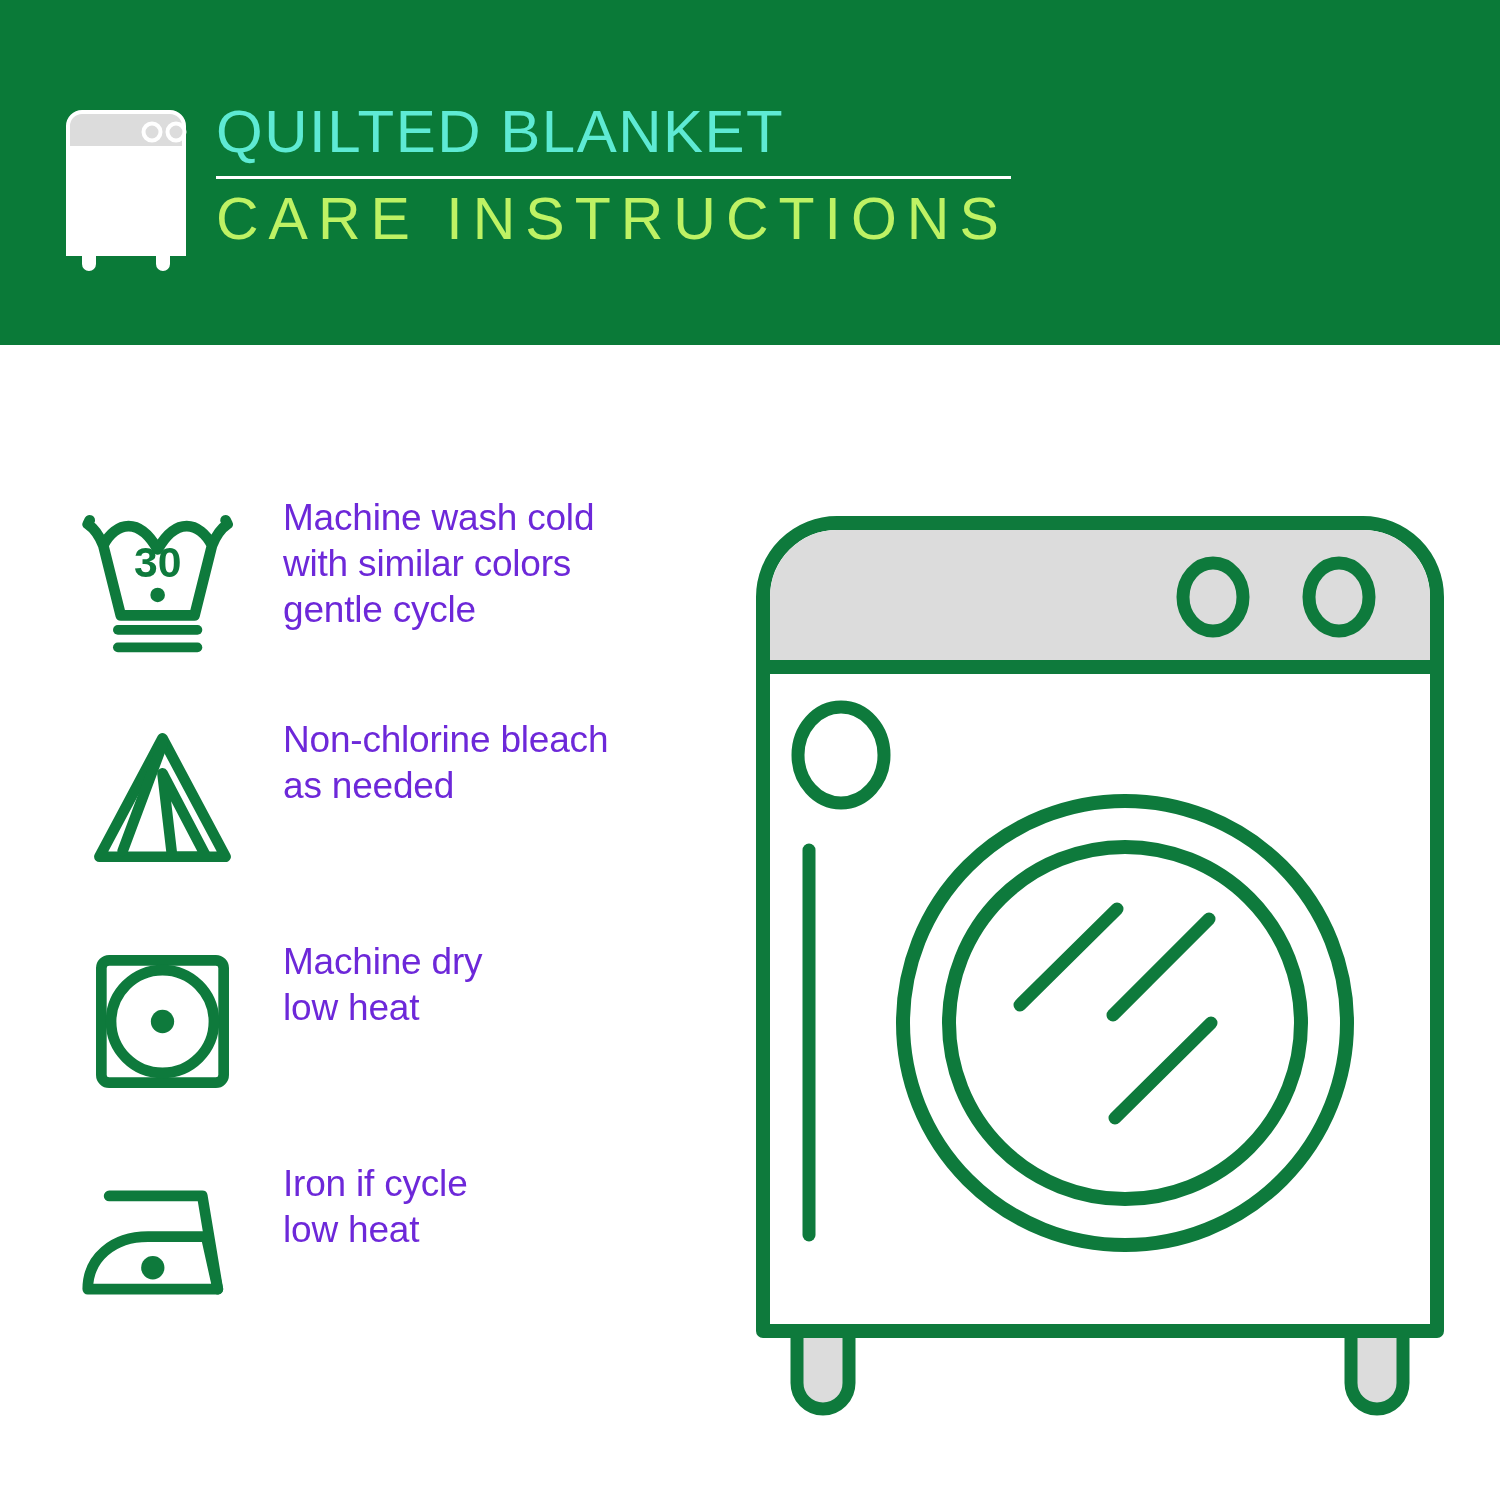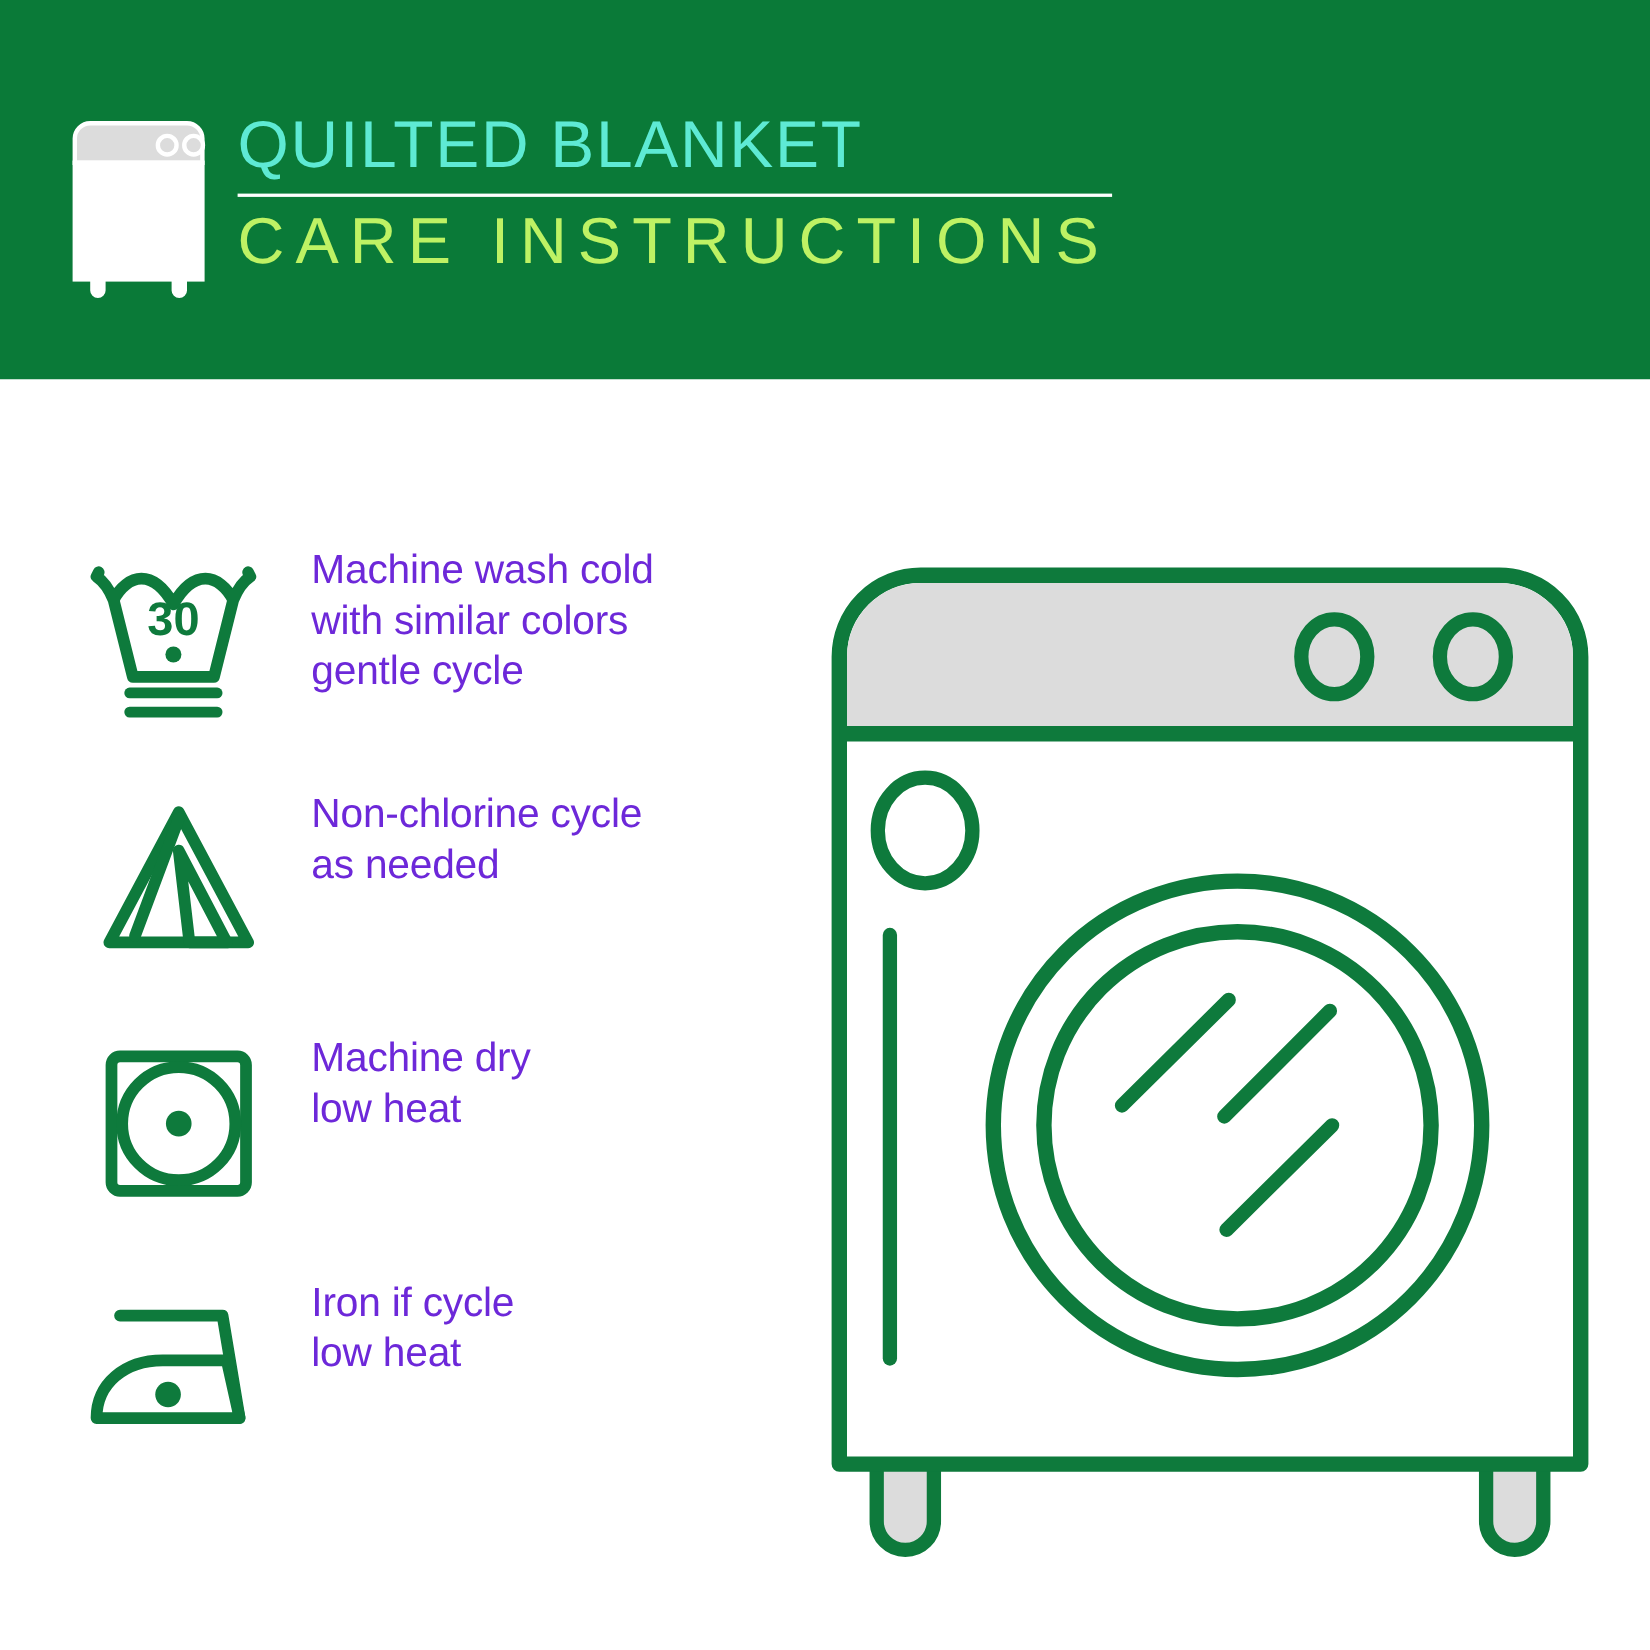--- a/index.html
+++ b/index.html
@@ -190,21 +190,21 @@
     <div class="instruction-row">
       <div class="symbol-box">
         <svg viewBox="0 0 190 170" width="185" height="165" xmlns="http://www.w3.org/2000/svg">
 
           <path d="M95 22 L160 144 L30 144 Z" fill="none" stroke="#0e7a3c" stroke-width="11" stroke-linejoin="round"></path>
 
           <path d="M95 58 L140 144 L105 144 Z" fill="none" stroke="#0e7a3c" stroke-width="11" stroke-linejoin="round"></path>
           <line x1="95" y1="28" x2="54" y2="138" stroke="#0e7a3c" stroke-width="11" stroke-linecap="round"></line>
         </svg>
       </div>
-      <div class="instruction-label">Non-chlorine cycle
+      <div class="instruction-label">Non-chlorine bleach
 as needed</div>
     </div>
 
     <div class="instruction-row">
       <div class="symbol-box">
         <svg viewBox="0 0 190 170" width="185" height="165" xmlns="http://www.w3.org/2000/svg">
           <rect x="32" y="22" width="126" height="126" rx="8" fill="none" stroke="#0e7a3c" stroke-width="11"></rect>
           <circle cx="95" cy="85" r="53" fill="none" stroke="#0e7a3c" stroke-width="11"></circle>
           <circle cx="95" cy="85" r="12" fill="#0e7a3c"></circle>
         </svg>

